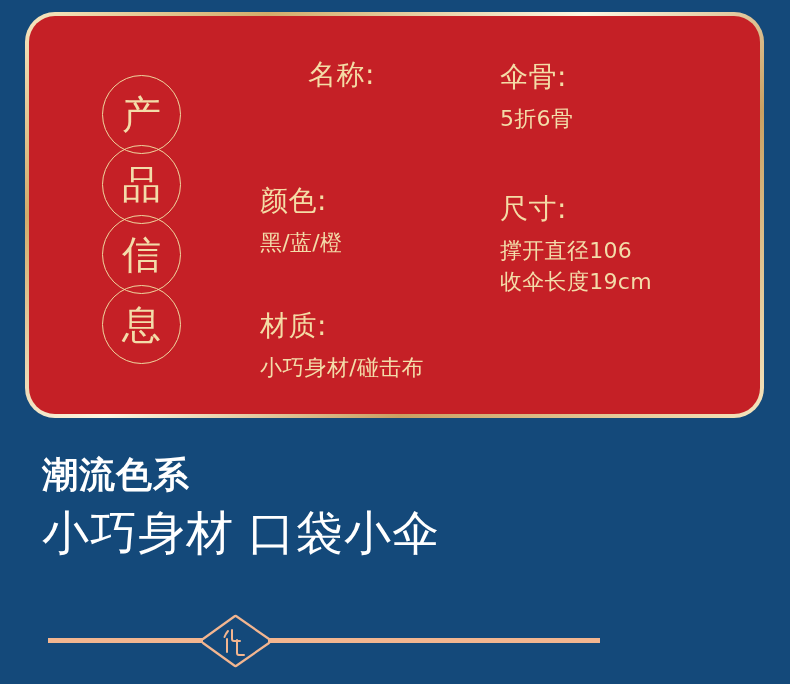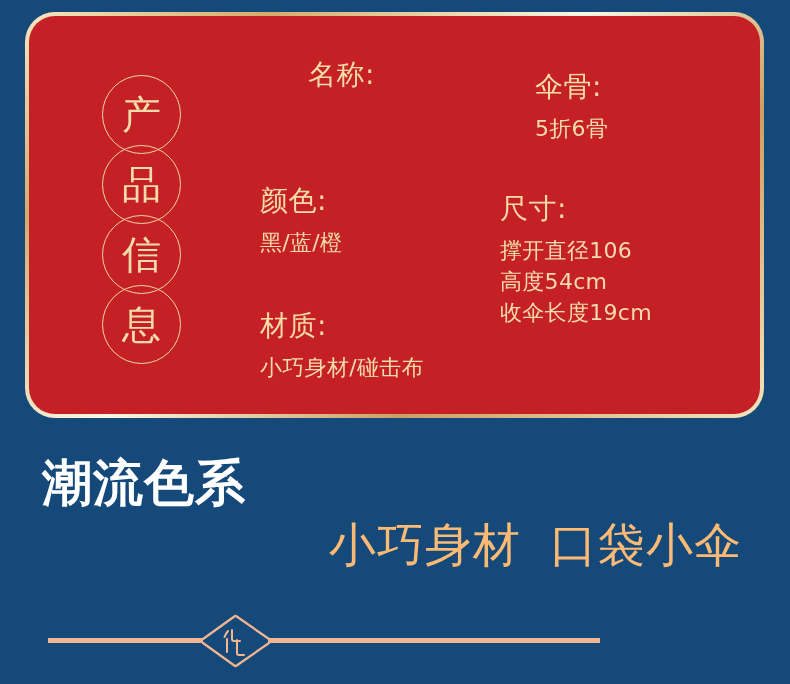--- a/index.html
+++ b/index.html
@@ -83,47 +83,46 @@
     font-family: "DejaVu Sans", "Liberation Sans", sans-serif;
     margin-top: 8px;
   }
   .spec-value .vline { display: block; }
 
   
   #grp-name     { position: absolute; top: 0px;   left: 0; margin-left: 48px; }
   #grp-color    { position: absolute; top: 126px; left: 0; }
   #grp-material { position: absolute; top: 251px; left: 0; }
 
-  #grp-ribs     { position: absolute; top: 12px;   left: 0; margin-left: 35px; }
+  #grp-ribs     { position: absolute; top: 2px;   left: 0; }
   #grp-size     { position: absolute; top: 134px; left: 0; }
 
   
   #headline-block {
     position: absolute;
     left: 42px;
     top: 455px;
     width: 700px;
   }
   #headline-main {
     color: #FFFFFF;
-    font-size: 50px;
+    font-size: 36px;
     font-weight: bold;
     line-height: 1.12;
     letter-spacing: 1px;
     font-family: "DejaVu Sans", "Liberation Sans", sans-serif;
   }
   #headline-sub {
-    color: #fdba74;
+    color: #ffffff;
     font-size: 47px;
     font-weight: normal;
     line-height: 1.2;
     letter-spacing: 1px;
     margin-top: 10px;
-    font-family: Liberation Mono, monospace;
-    text-align: right;
+    font-family: Liberation Sans, sans-serif;
   }
 
   
   #divider-wrap {
     position: absolute;
     left: 48px;
     top: 613px;
     width: 552px;
     height: 60px;
   }
@@ -194,21 +193,20 @@
         <div class="spec-label">伞骨:</div>
         <div class="spec-value">
           <span class="vline">5折6骨</span>
         </div>
       </div>
 
       <div class="spec-group" id="grp-size">
         <div class="spec-label">尺寸:</div>
         <div class="spec-value">
           <span class="vline">撑开直径106</span>
-          <span class="vline">高度54cm</span>
           <span class="vline">收伞长度19cm</span>
         </div>
       </div>
 
     </div>
 
   </div>
 </div>
 
 <div id="headline-block">

